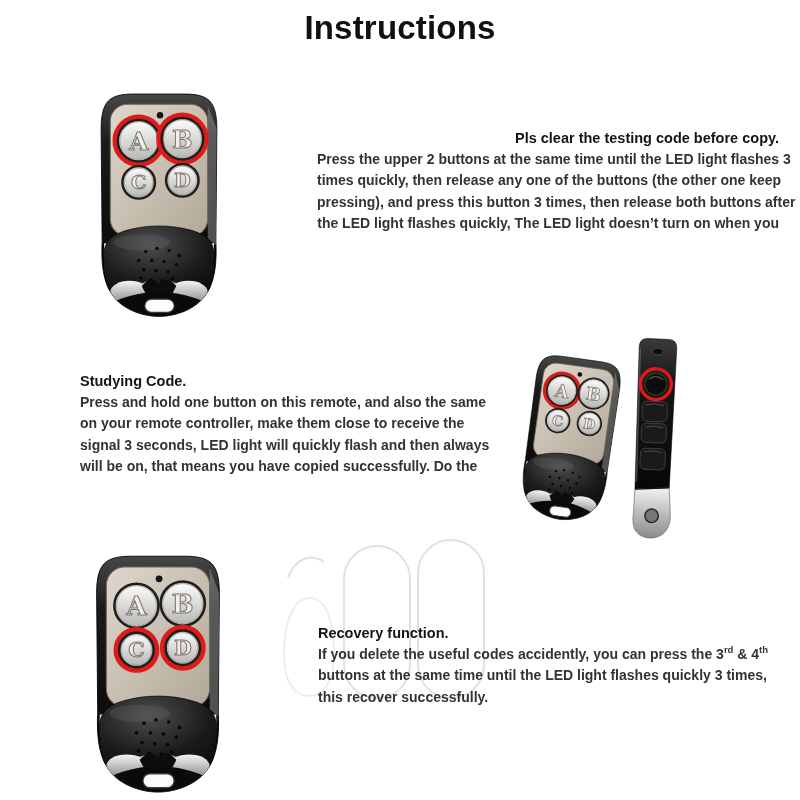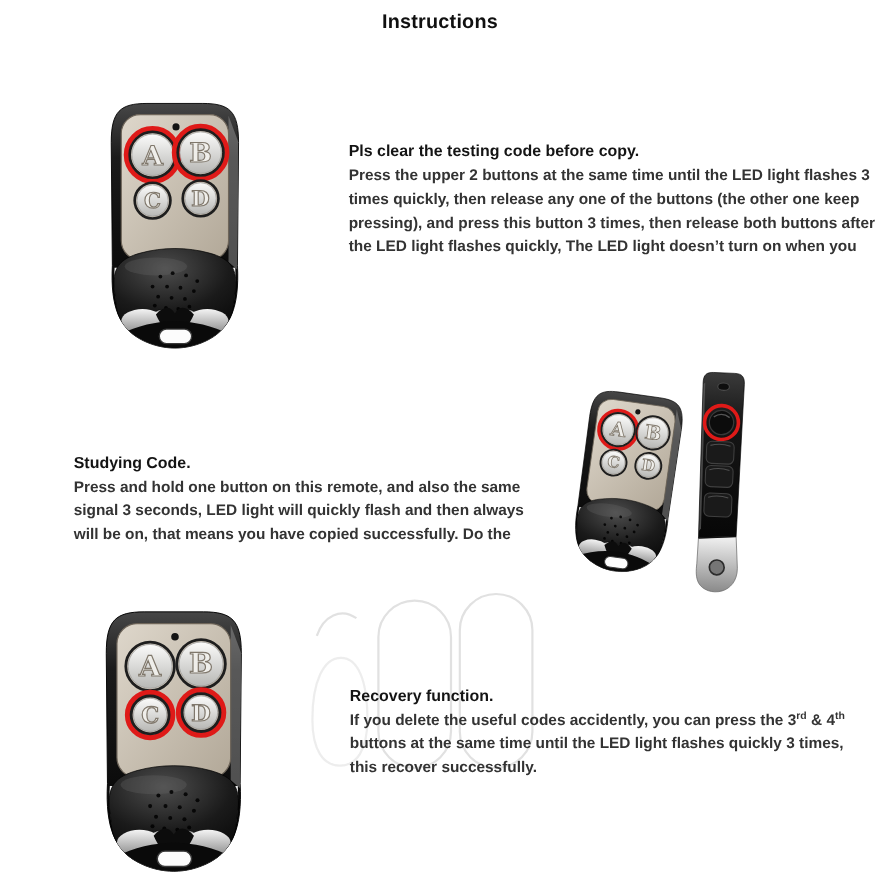--- a/index.html
+++ b/index.html
@@ -2,30 +2,30 @@
 <html><head>
 <meta charset="utf-8">
 <style>
   html,body { margin:0; padding:0; background:#fff; }
   .canvas {
     position:relative; width:800px; height:800px; background:#ffffff;
     font-family:"Liberation Sans", sans-serif; overflow:hidden;
   }
   .title {
     position:absolute; top:9px; left:0; width:100%; margin:0;
-    text-align:center; font-size:18px; font-weight:bold; color:#101010;
+    text-align:center; font-size:33px; font-weight:bold; color:#101010;
     letter-spacing:0.2px;
   }
   .sec { position:absolute; z-index:2; color:#333; }
   .sec .h { font-size:14.5px; font-weight:bold; color:#141414; margin:0 0 3px 0; white-space:nowrap; }
   .sec .b { font-size:14px; line-height:21.4px; color:#333;font-weight:bold; }
   .sec .b .tline { white-space:nowrap; }
   sup { font-size:9.5px; line-height:0; }
-  #sec-clear    { left:317px; top:130px; width:462px; }
-  #sec-study    { left:67px;  top:373px; width:404px;margin-top:40px; }
+  #sec-clear    { left:317px; top:130px; width:462px;text-align:right; }
+  #sec-study    { left:80px;  top:373px; width:404px; }
   #sec-recovery { left:318px; top:625px; width:462px; }
   .remote { position:absolute; z-index:2; }
   .remote svg { display:block; width:100%; height:auto; }
   #remote-clear    { left:93px;  top:91px;  width:132px; }
   #remote-study    { left:522px; top:356px; width:96px;  transform:rotate(8deg); }
   #remote-slim     { left:629px; top:337px; width:50px;  transform:rotate(2.5deg); }
   #remote-recovery { left:88px;  top:553px; width:140px; }
   .watermark { position:absolute; left:276px; top:536px; width:210px; height:172px; z-index:1; }
 </style>
 </head>
@@ -133,20 +133,21 @@
         <div class="tline">times quickly, then release any one of the buttons (the other one keep</div>
         <div class="tline">pressing), and press this button 3 times, then release both buttons after</div>
         <div class="tline">the LED light flashes quickly, The LED light doesn’t turn on when you</div>
       </div>
   </section>
 
   <section class="sec" id="sec-study">
     <div class="h">Studying Code.</div>
     <div class="b">
         <div class="tline">Press and hold one button on this remote, and also the same</div>
+        <div class="tline">on your remote controller, make them close to receive the</div>
         <div class="tline">signal 3 seconds, LED light will quickly flash and then always</div>
         <div class="tline">will be on, that means you have copied successfully. Do the</div>
       </div>
   </section>
 
   <div class="remote" id="remote-study">
       <svg viewBox="0 0 130 226" xmlns="http://www.w3.org/2000/svg">
   <defs>
     <linearGradient id="bodyG1" x1="0" y1="0" x2="0" y2="1">
             <stop offset="0" stop-color="#474747"></stop>

